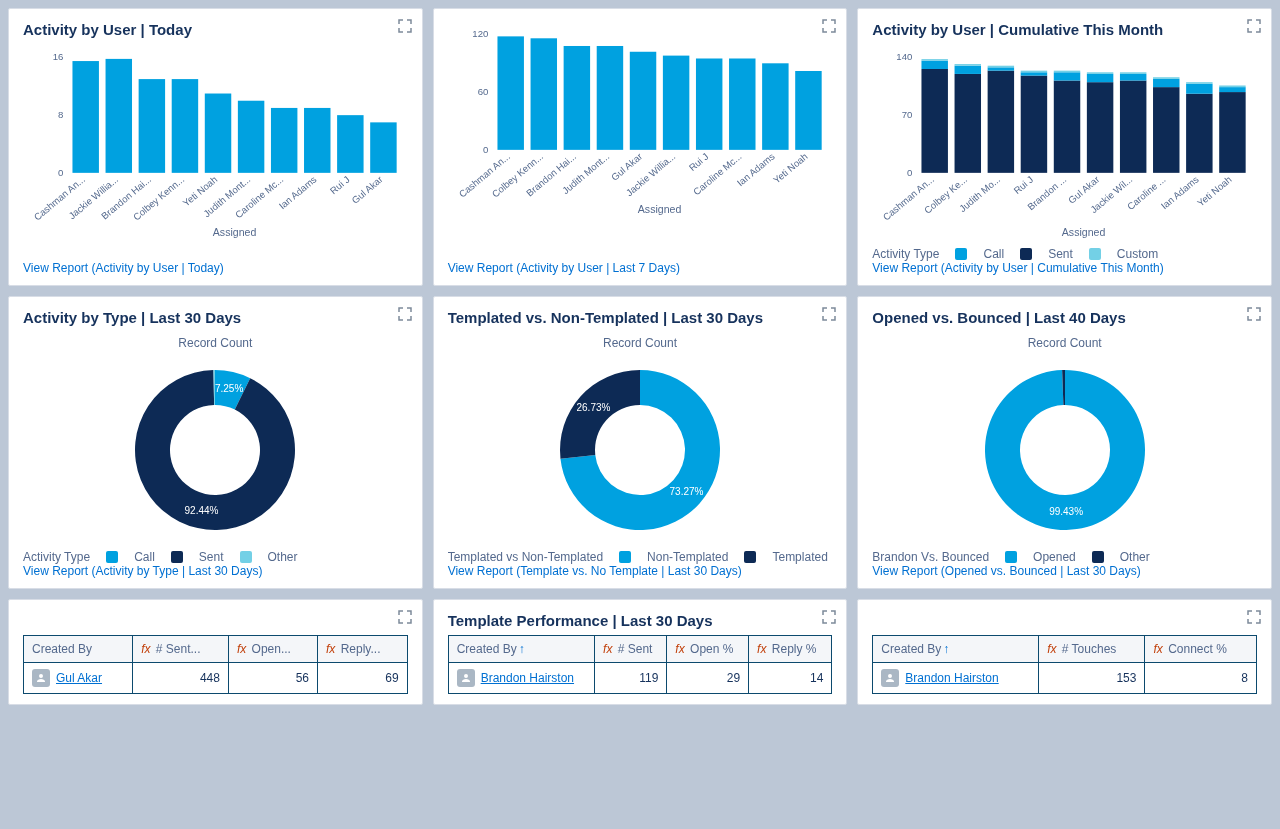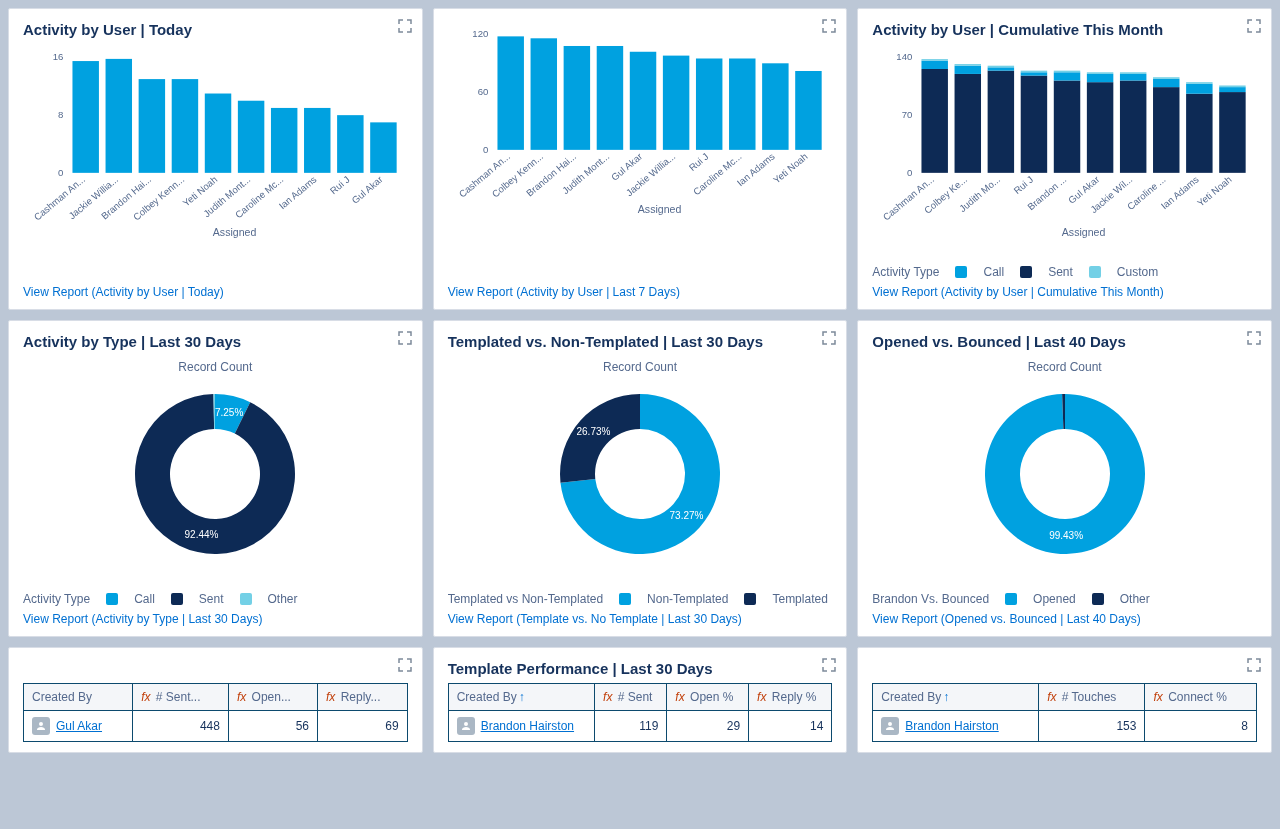--- a/index.html
+++ b/index.html
@@ -9,27 +9,27 @@
   .expand{position:absolute;top:10px;right:10px;width:14px;height:14px;cursor:pointer;}
   .expand svg{width:14px;height:14px;stroke:#7d8a9a;fill:none;stroke-width:1.5;}
   .chart-wrap{flex:1;position:relative;}
   svg.chart{width:100%;height:200px;}
   .ylab-rot{writing-mode:vertical-rl;transform:rotate(180deg);font-size:11px;fill:#54698d;}
   .axis-label{font-size:11px;fill:#54698d;}
   .tick-label{font-size:10px;fill:#54698d;}
   .bar{fill:#00a1e0;}
   .donut-title{text-align:center;font-size:12px;color:#54698d;margin-top:4px;}
   .donut-svg{display:block;margin:0 auto;}
-  .legend{font-size:12px;color:#54698d;margin-top:18px;display:flex;flex-wrap:wrap;align-items:center;gap:16px;}
+  .legend{font-size:12px;color:#54698d;margin-top:0;display:flex;flex-wrap:wrap;align-items:center;gap:16px;}
   .legend-title{color:#54698d;}
   .swatch{display:inline-block;width:12px;height:12px;border-radius:2px;vertical-align:middle;}
   .sw-call{background:#00a1e0;}
   .sw-sent{background:#0d2a55;}
   .sw-other{background:#73d0e6;}
-  .link{color:#0070d2;font-size:12px;text-decoration:none;margin-top:6px;display:inline-block;}
+  .link{color:#0070d2;font-size:12px;text-decoration:none;margin-top:0;display:inline-block;}
   
   table.tbl{width:100%;border-collapse:collapse;font-size:12px;}
   .tbl th,.tbl td{border:1px solid #0c4a6e;padding:6px 8px;text-align:left;white-space:nowrap;overflow:hidden;text-overflow:ellipsis;}
   .tbl th{background:#f4f6f9;color:#54698d;font-weight:400;}
   .tbl td.num{text-align:right;}
   .fx{color:#c2410c;font-style:italic;margin-right:2px;}
   .sort-arrow{color:#0070d2;margin-left:2px;}
   .user-cell{display:flex;align-items:center;gap:6px;}
   .avatar{width:18px;height:18px;background:#aab7c4;border-radius:3px;display:inline-flex;align-items:center;justify-content:center;}
   .avatar svg{width:12px;height:12px;fill:#fff;}
@@ -232,21 +232,21 @@
         <text x="101.11913256978579" y="165.4899795350522" text-anchor="middle" class="slice-label">99.43%</text>
         <path d="M 97.13547995615536 20.051300667750624 A 80 80 0 0 1 100.00000000000006 20 L 100.00000000000003 55 A 45 45 0 0 0 98.38870747533738 55.02885662560973 Z" fill="#0d2a55"></path>
       </svg>
     <div class="legend">
       <span class="legend-title">Brandon Vs. Bounced</span>
       <span class="swatch sw-call"></span>
         <span>Opened</span>
       <span class="swatch sw-sent"></span>
         <span>Other</span>
     </div>
-    <a class="link" href="#">View Report (Opened vs. Bounced | Last 40 Days)</a>
+    <a class="link" href="#">View Report (Opened vs. Bounced | Last 30 Days)</a>
   </div>
 
   <div class="card row3">
     <span class="expand"><svg viewBox="0 0 14 14">
           <path d="M1 5V1h4M13 9v4H9M9 1h4v4M5 13H1V9"></path>
         </svg></span>
     <table class="tbl">
       <thead>
           <tr>
         <th><span>Created By</span></th>

